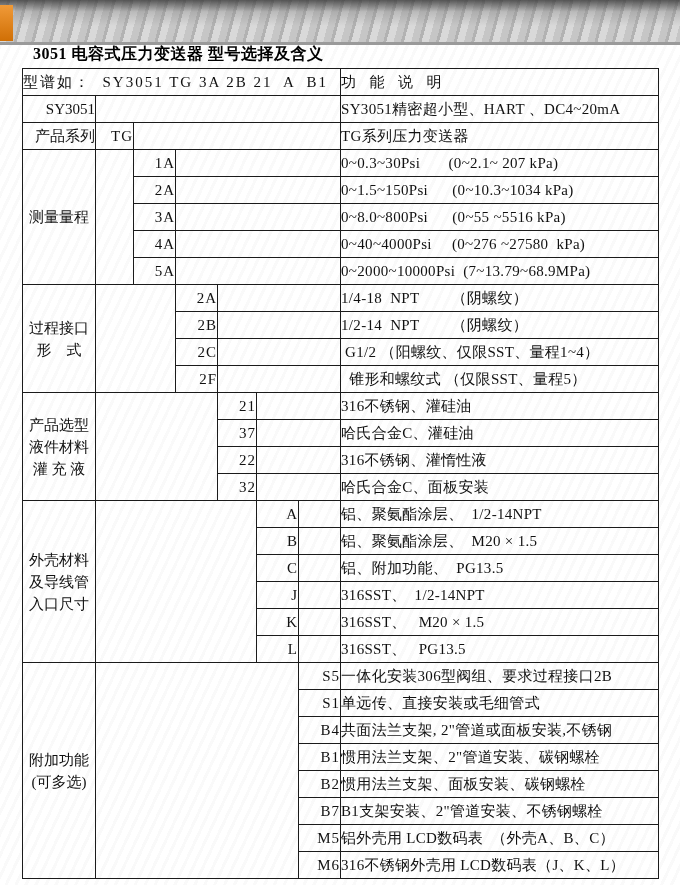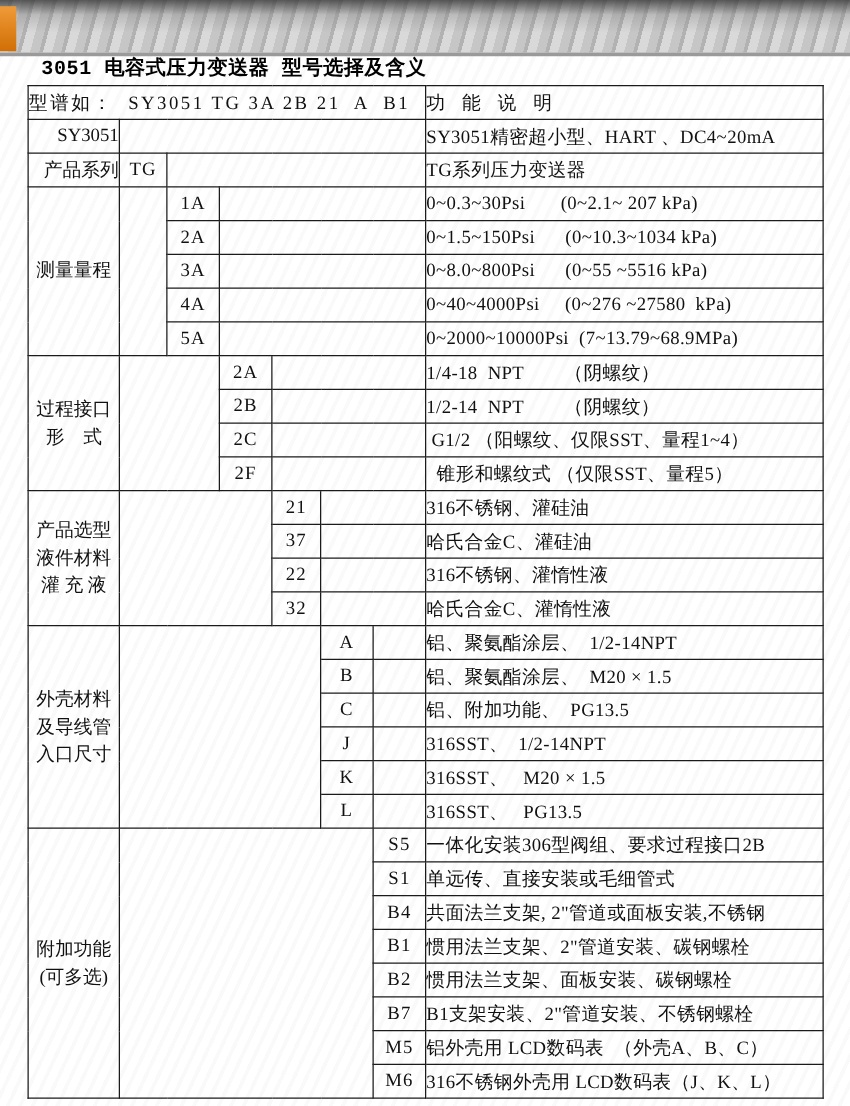--- a/index.html
+++ b/index.html
@@ -27,37 +27,37 @@
     position:absolute;left:27px;top:3px;
     font-family:"Liberation Sans","DejaVu Sans",sans-serif;
     font-weight:bold;font-size:32px;letter-spacing:2px;
     color:#8c1207;
     text-shadow:3px 3px 1px rgba(110,110,110,0.85);
     white-space:nowrap;
   }
   
   .page-title{
     position:absolute;left:33px;top:44px;
-    font-family:Liberation Mono, monospace;
+    font-family:Liberation Serif, serif;
     font-weight:bold;font-size:16px;letter-spacing:0.5px;color:#000;
     white-space:nowrap;
   }
   
   table.spec{
     position:absolute;left:22px;top:68px;width:636px;
     border-collapse:collapse;table-layout:fixed;
     font-size:15px;
   }
   table.spec td{
     border:1.5px solid #1b1b1b;
     padding:0;vertical-align:middle;overflow:hidden;
   }
   table.spec tr{height:27px;}
   .t-center{text-align:right;}
-  .t-code{text-align:center;letter-spacing:1px;margin-left:14px;}
+  .t-code{text-align:right;letter-spacing:1px;margin-left:14px;}
   .t-desc{padding-left:7px;white-space:pre;letter-spacing:0.3px;}
   .t-label{text-align:center;line-height:22px;}
   .t-label .ln{white-space:pre;}
   .t-header{white-space:pre;letter-spacing:2px;}
 </style>
 </head>
 <body>
 
 <div class="banner">
   <span class="accent-block"></span>
@@ -169,21 +169,21 @@
     <td class="t-desc">哈氏合金C、灌硅油</td>
   </tr>
   <tr>
     <td class="t-code">22</td>
     <td colspan="2"></td>
     <td class="t-desc">316不锈钢、灌惰性液</td>
   </tr>
   <tr>
     <td class="t-code">32</td>
     <td colspan="2"></td>
-    <td class="t-desc">哈氏合金C、灌惰性液</td>
+    <td class="t-desc">哈氏合金C、面板安装</td>
   </tr>
 
   <tr>
     <td rowspan="6" class="t-label">
       <div class="ln">外壳材料</div>
       <div class="ln">及导线管</div>
       <div class="ln">入口尺寸</div>
     </td>
     <td rowspan="6" colspan="4"></td>
     <td class="t-code">A</td>

